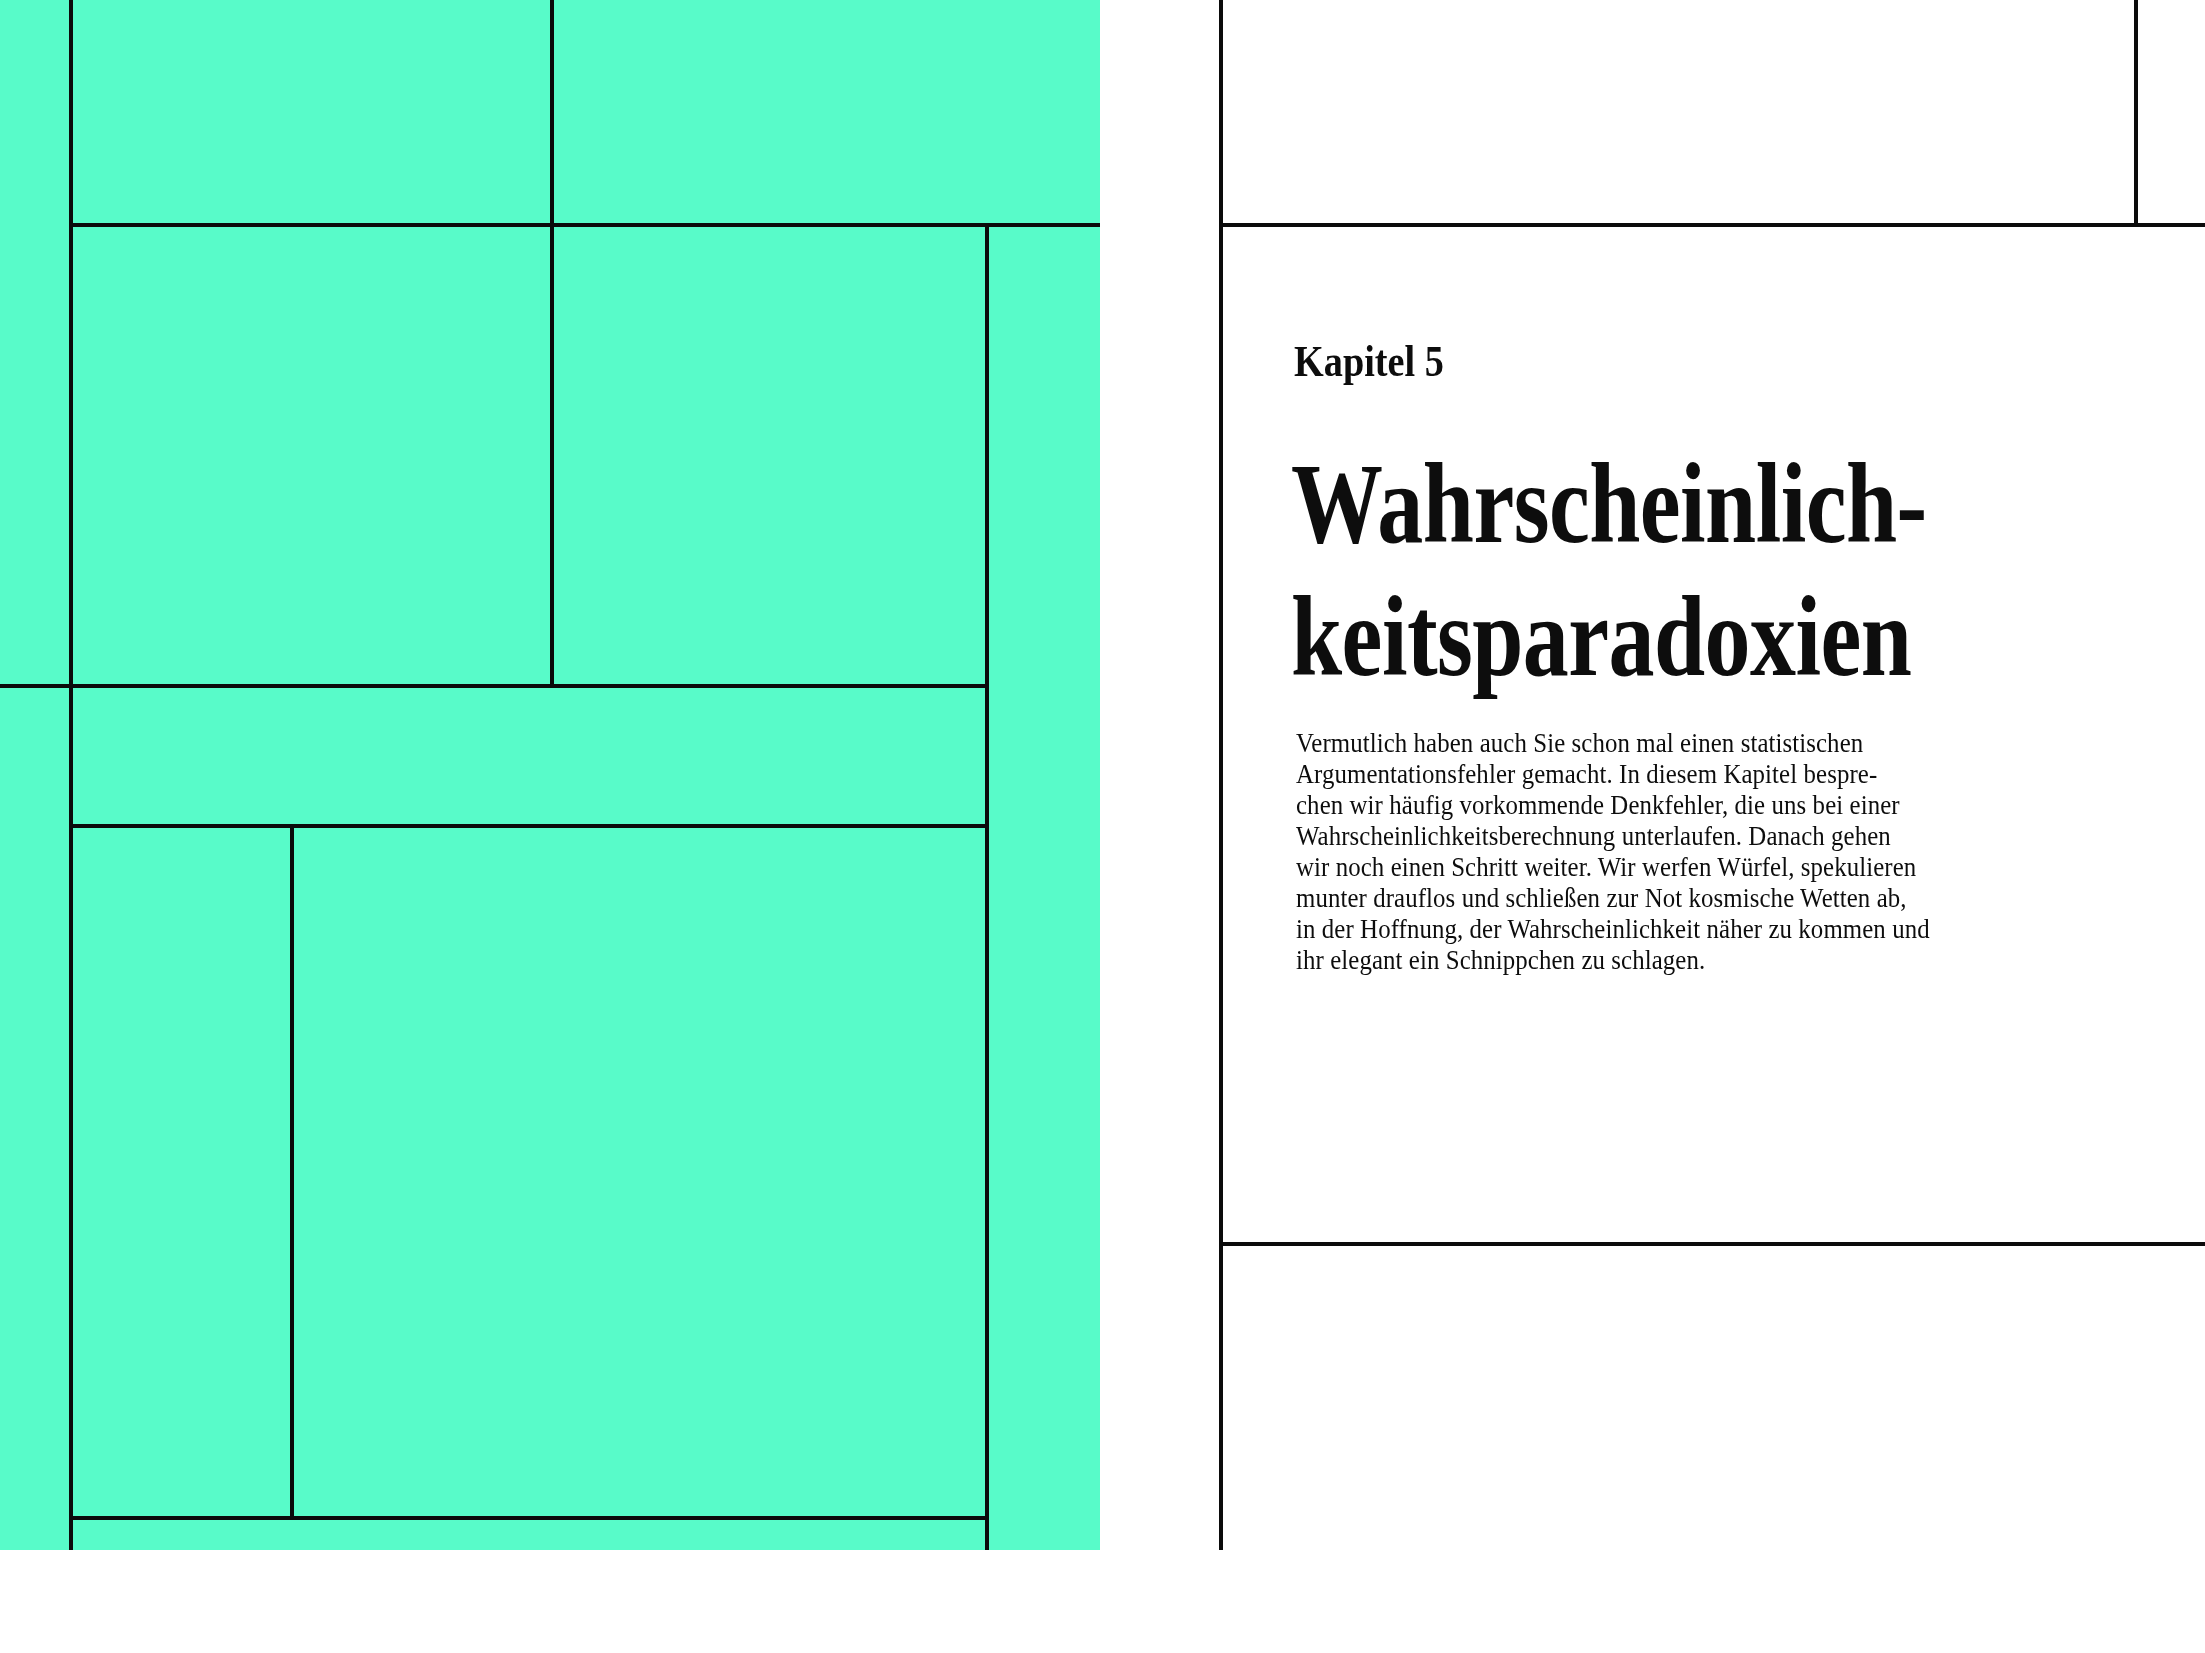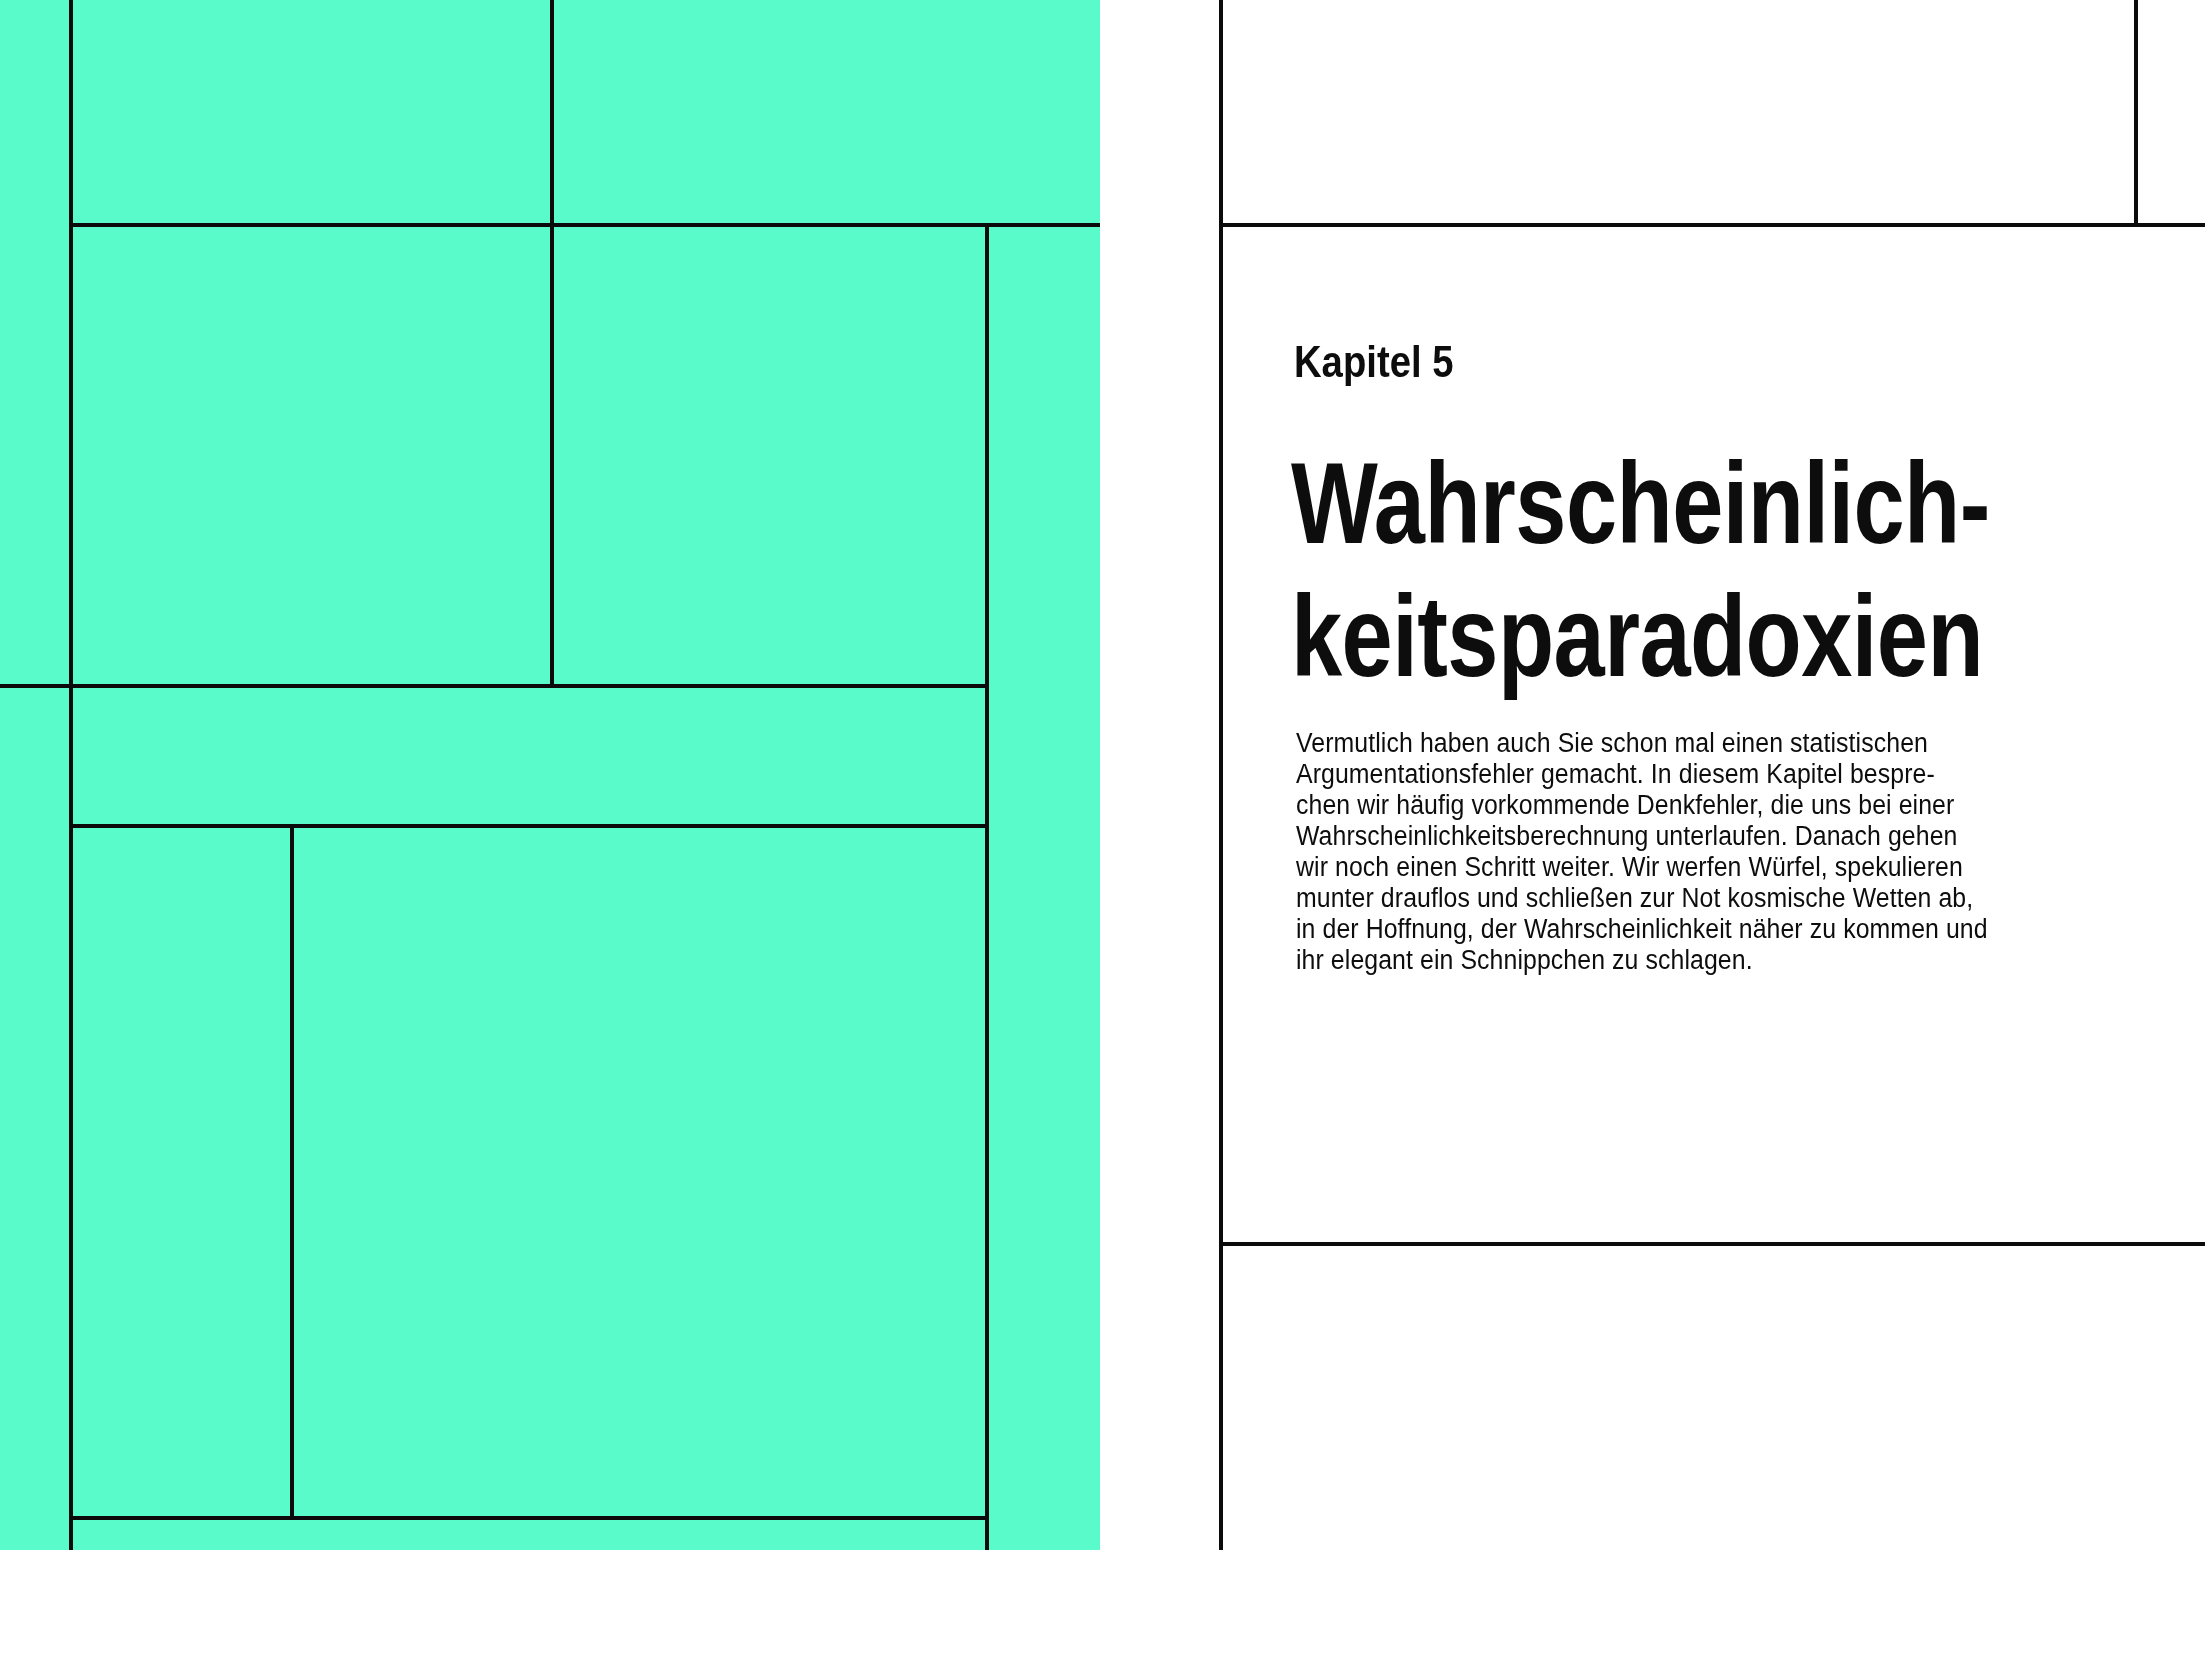--- a/index.html
+++ b/index.html
@@ -6,21 +6,21 @@
     margin: 0;
     padding: 0;
     background: #ffffff;
   }
   .canvas {
     position: relative;
     width: 2205px;
     height: 1550px;
     background: var(--page-white, #fff);
     overflow: hidden;
-    font-family: Liberation Sans, sans-serif;
+    font-family: Liberation Serif, serif;
     color: var(--text-black, #0d0d0d);
   }
   .page-left {
     position: absolute;
     left: 0; top: 0;
     width: 1100px; height: 1654px;
     background: var(--page-teal, #58fbc9);
   }
   .page-right {
     position: absolute;

